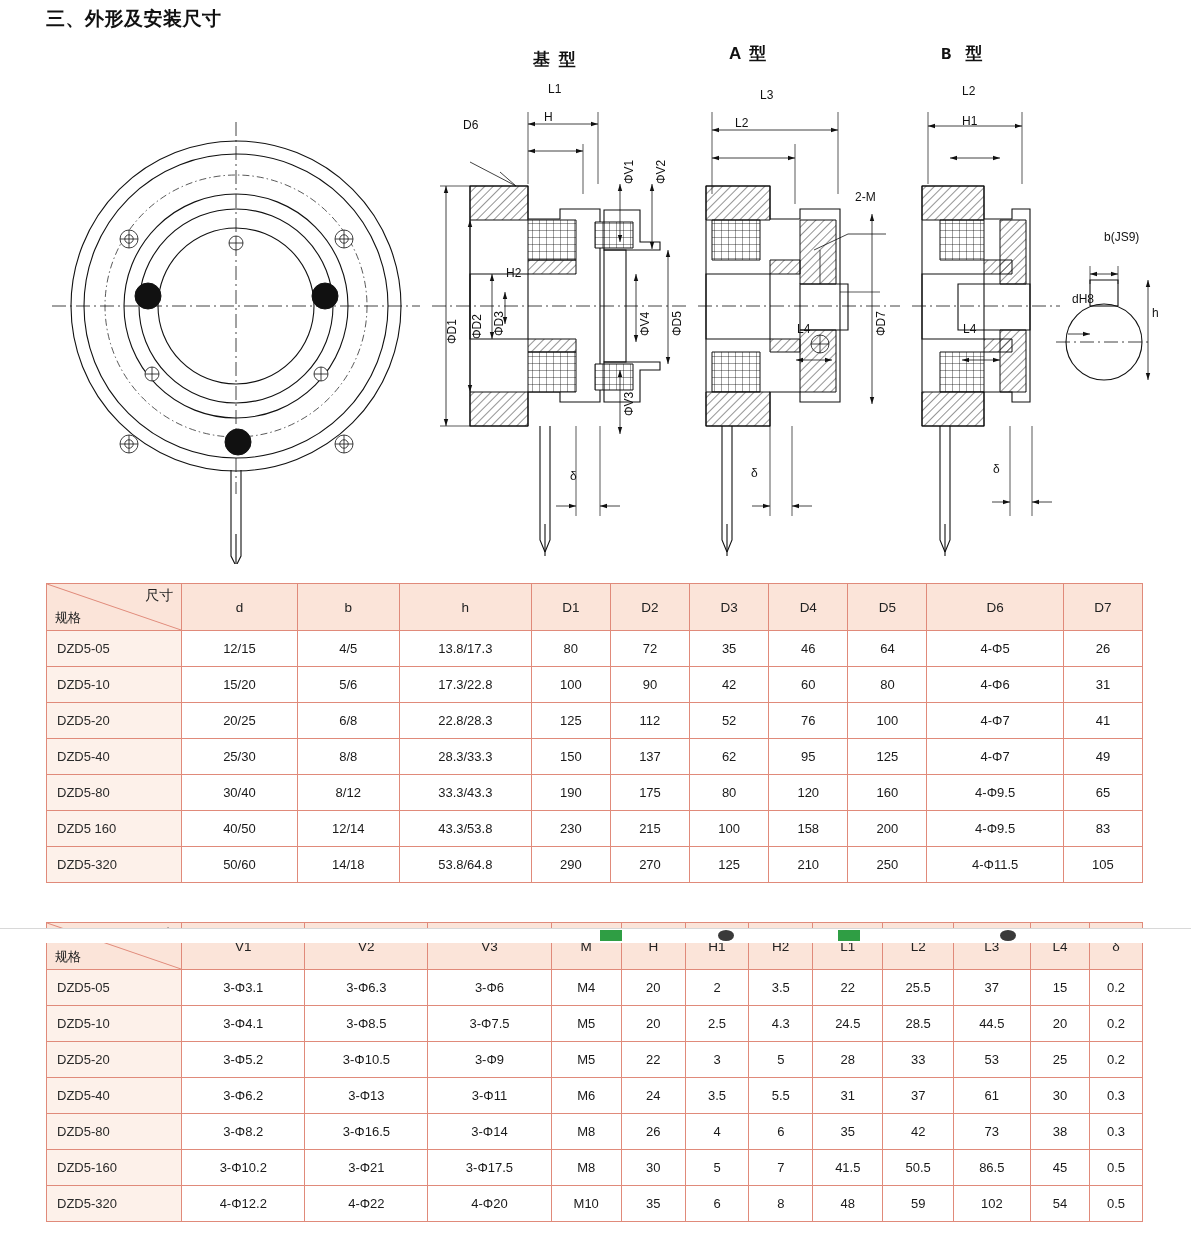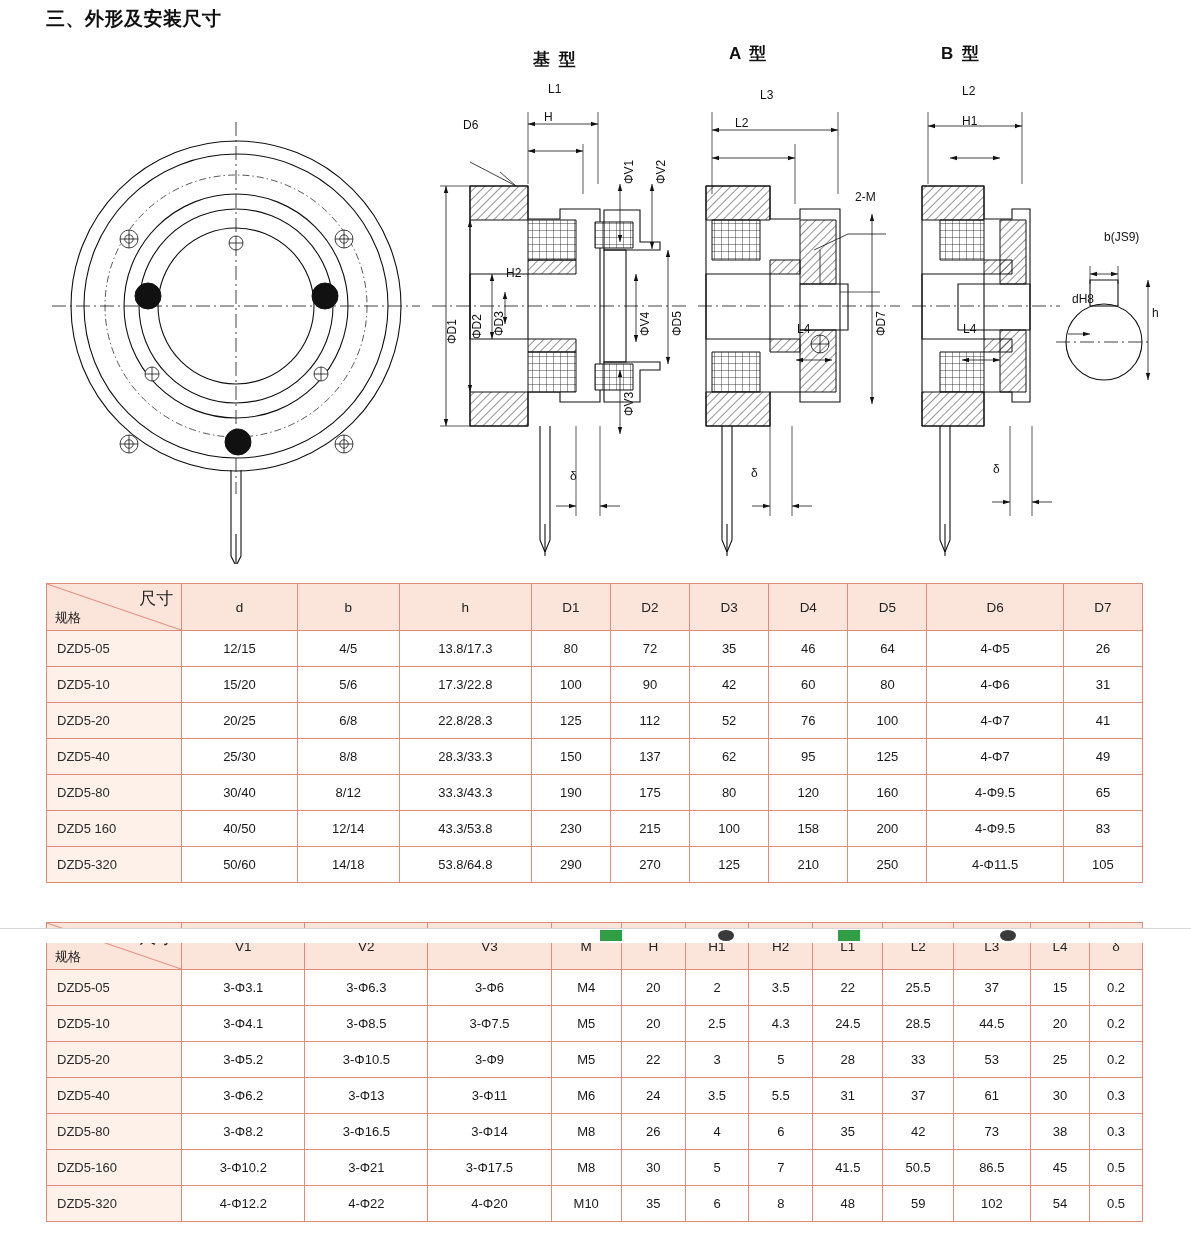--- a/index.html
+++ b/index.html
@@ -56,21 +56,21 @@
   }
   table.spec tbody td{height:35px;background:#fff;font-size:13px;}
   table.spec tbody td.rowhead{
     background:#fdf1ea;text-align:left;padding-left:10px;font-size:13px;color:#2a2a2a;
   }
   .corner-cell{position:relative;background:#fbe4d9;}
   .corner-cell .diag{
     position:absolute;left:0;top:0;width:100%;height:100%;
   }
   .corner-cell .lbl-dim{
-    position:absolute;right:8px;top:3px;font-size:17px;color:#222;
+    position:absolute;right:8px;top:3px;font-size:14px;color:#222;
   }
   .corner-cell .lbl-spec{
     position:absolute;left:8px;bottom:3px;font-size:13px;color:#222;
   }
 
   #t1{left:46px;top:583px;width:1097px;}
   #t2{left:46px;top:922px;width:1097px;}
 
   .footer-bar{
     position:absolute;left:0;bottom:0;width:1191px;height:14px;
@@ -312,21 +312,21 @@
         <line class="ext" x1="1090" y1="232" x2="1090" y2="250"></line>
         <line class="ext" x1="1118" y1="232" x2="1118" y2="250"></line>
         <line class="ln-thin" x1="1090" y1="240" x2="1118" y2="240" marker-start="url(#arrR)" marker-end="url(#arrL)"></line>
         <line class="ln-thin" x1="1148" y1="246" x2="1148" y2="346" marker-start="url(#arrR)" marker-end="url(#arrL)"></line>
         <line class="ln-thin" x1="1068" y1="300" x2="1090" y2="300" marker-end="url(#arrL)"></line>
       </g>
     </svg>
 
     <div class="dwg-label" style="left:533px;top:14px;">基 型</div>
     <div class="dwg-label" style="left:729px;top:8px;">A 型</div>
-    <div class="dwg-label" style="left:941px;top:8px;">B 型</div>
+    <div class="dwg-label" style="left:941px;top:8px;font-family:Liberation Mono, monospace;">B 型</div>
 
     <div class="dim-txt" style="left:548px;top:48px;">L1</div>
     <div class="dim-txt" style="left:544px;top:76px;">H</div>
     <div class="dim-txt" style="left:463px;top:84px;">D6</div>
     <div class="dim-txt" style="left:506px;top:232px;">H2</div>
 
     <div class="dim-txt vert" style="left:445px;top:310px;">ΦD1</div>
     <div class="dim-txt vert" style="left:470px;top:305px;">ΦD2</div>
     <div class="dim-txt vert" style="left:492px;top:302px;">ΦD3</div>
     <div class="dim-txt vert" style="left:622px;top:150px;">ΦV1</div>

